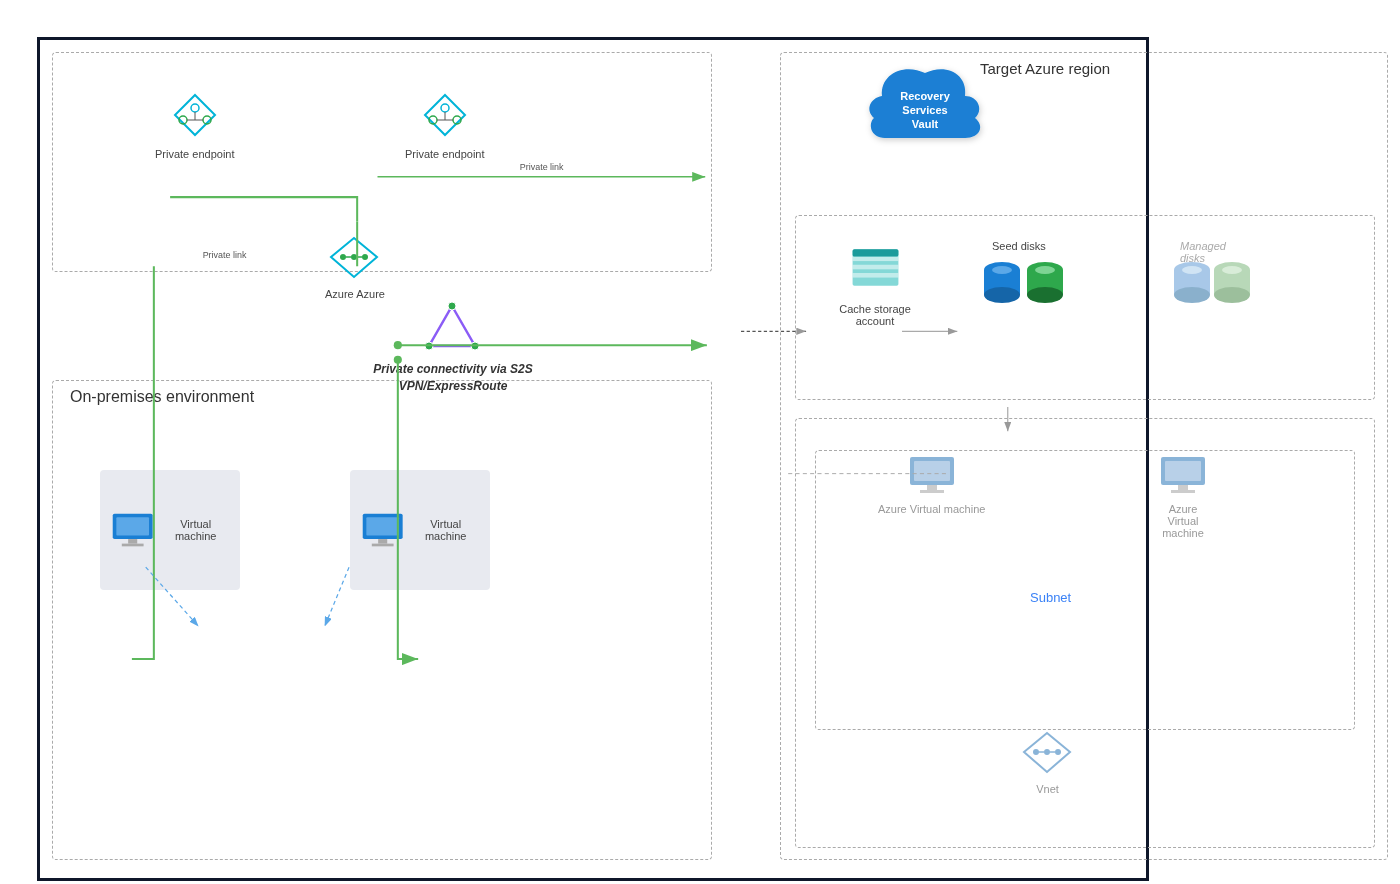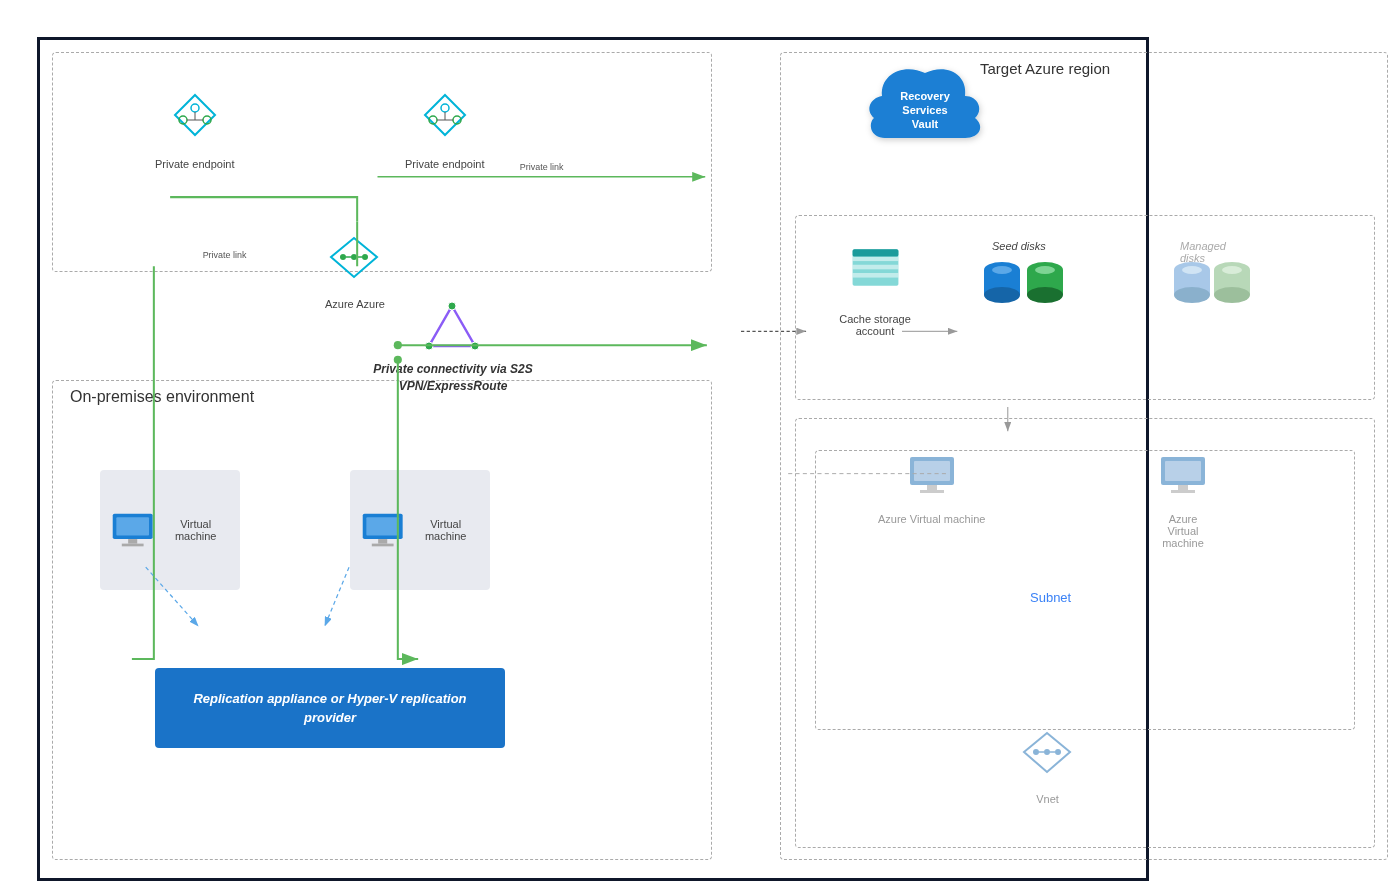--- a/index.html
+++ b/index.html
@@ -63,21 +63,21 @@
       left: 775px; top: 410px;
       width: 540px; height: 280px;
     }
 
     
     .icon-box {
       position: absolute;
       display: flex;
       flex-direction: column;
       align-items: center;
-      gap: 18px;
+      gap: 8px;
     }
 
     .label {
       font-size: 11px;
       color: #444;
       text-align: center;
     }
 
     .label-bold-italic {
       font-size: 12px;
@@ -155,21 +155,20 @@
     .managed-disk-label {
       position: absolute;
       font-size: 11px;
       color: #aaa;
     }
 
     .seed-disks-label {
       position: absolute;
       font-size: 11px;
       color: #444;
-      font-style: italic;
     }
   </style>
 </head>
 <body>
 
 <div class="diagram-container">
 
   <div class="dashed-box box-source"></div>
   <div class="dashed-box box-onprem"></div>
   <div class="dashed-box box-target-outer"></div>
@@ -313,24 +312,20 @@
   <div class="vm-box" style="left:310px; top:430px; width:140px; height:120px;">
     <svg width="50" height="40" viewBox="0 0 50 40" xmlns="http://www.w3.org/2000/svg">
       <rect x="3" y="2" width="44" height="28" rx="2" fill="#1a7fd4"></rect>
       <rect x="7" y="6" width="36" height="20" rx="1" fill="#5ba8e8"></rect>
       <rect x="20" y="30" width="10" height="5" fill="#aaa"></rect>
       <rect x="13" y="35" width="24" height="3" fill="#aaa"></rect>
     </svg>
     <span class="label">Virtual machine</span>
   </div>
 
-  <div class="repl-box" style="left:115px; top:628px; width:350px; height:80px;">
-    <span class="repl-label">Replication appliance or
-Hyper-V replication provider</span>
-  </div>
 
   <div class="icon-box" style="left:838px; top:415px;">
     <svg width="50" height="40" viewBox="0 0 50 40" xmlns="http://www.w3.org/2000/svg">
       <rect x="3" y="2" width="44" height="28" rx="2" fill="#8ab4d8"></rect>
       <rect x="7" y="6" width="36" height="20" rx="1" fill="#b8d0e8"></rect>
       <rect x="20" y="30" width="10" height="5" fill="#ccc"></rect>
       <rect x="13" y="35" width="24" height="3" fill="#ccc"></rect>
     </svg>
     <span class="label" style="color:#999;">Azure Virtual machine</span>
   </div>

